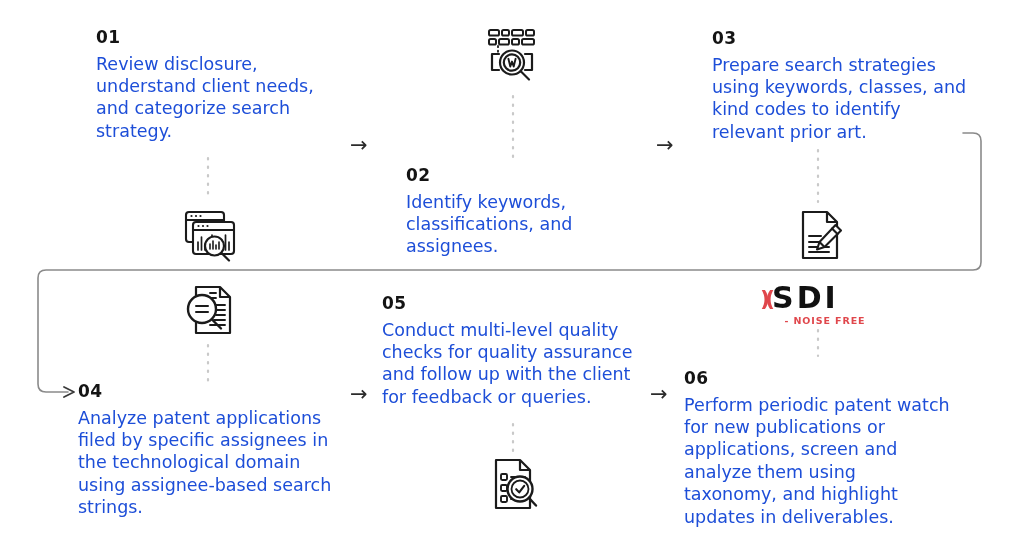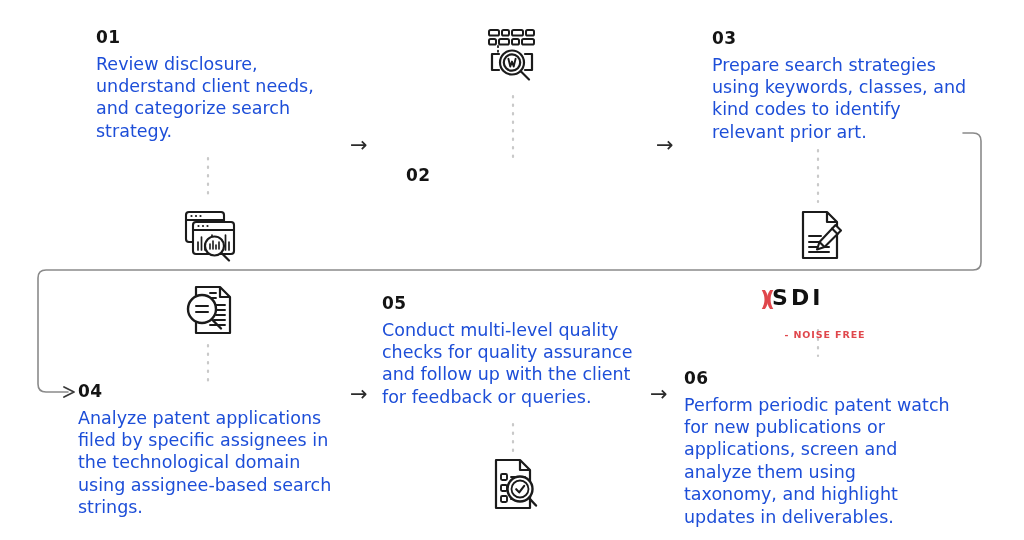--- a/index.html
+++ b/index.html
@@ -99,34 +99,34 @@
   .logo-mark {
     font-size: 22px;
     color: #e0474c;
     font-weight: 700;
     line-height: 1;
     margin-right: 2px;
     letter-spacing: -5px;
     transform: translateY(1px);
   }
   .logo-word {
-    font-size: 22px;
+    font-size: 30px;
     font-weight: 700;
     letter-spacing: 3px;
     color: #111111;
     line-height: 1;
     font-family: "DejaVu Sans", "Liberation Sans", sans-serif;
   }
   .logo-tag {
     font-size: 9.5px;
     color: #e0474c;
     letter-spacing: 0.9px;
     font-weight: 700;
     text-align: center;
-    margin-top: 16px;
+    margin-top: 2px;
     padding-left: 14px;
   }
 
   
   .arrow {
     position: absolute;
     z-index: 2;
     font-size: 21px;
     line-height: 1;
     color: #2b2b2b;
@@ -221,20 +221,21 @@
         <circle cx="31" cy="37.5" r="12"></circle>
         <circle cx="31" cy="37.5" r="8.2" fill="none"></circle>
         <line x1="40" y1="46.5" x2="48" y2="54.5"></line>
       </g>
       <path d="M 27.4 33.8 L 29.3 41.5 L 31 36.6 L 32.7 41.5 L 34.6 33.8" fill="none" stroke="#1b1b1b" stroke-width="1.9" stroke-linecap="round" stroke-linejoin="round"></path>
     </svg>
   </div>
 
   <div class="step" id="step-02">
     <div class="step-num">02</div>
+    <div class="step-text">Identify keywords, classifications, and assignees.</div>
   </div>
 
   <div class="step" id="step-03">
     <div class="step-num">03</div>
     <div class="step-text">Prepare search strategies using keywords, classes, and kind codes to identify relevant prior art.</div>
   </div>
 
   <div class="icon-wrap" id="icon-03">
     <svg width="58" height="58" viewBox="0 0 58 58">
       <path d="M 12 6 L 36 6 L 46 16 L 46 52 L 12 52 Z" fill="#fff" stroke="#1b1b1b" stroke-width="2.2" stroke-linejoin="round"></path>

